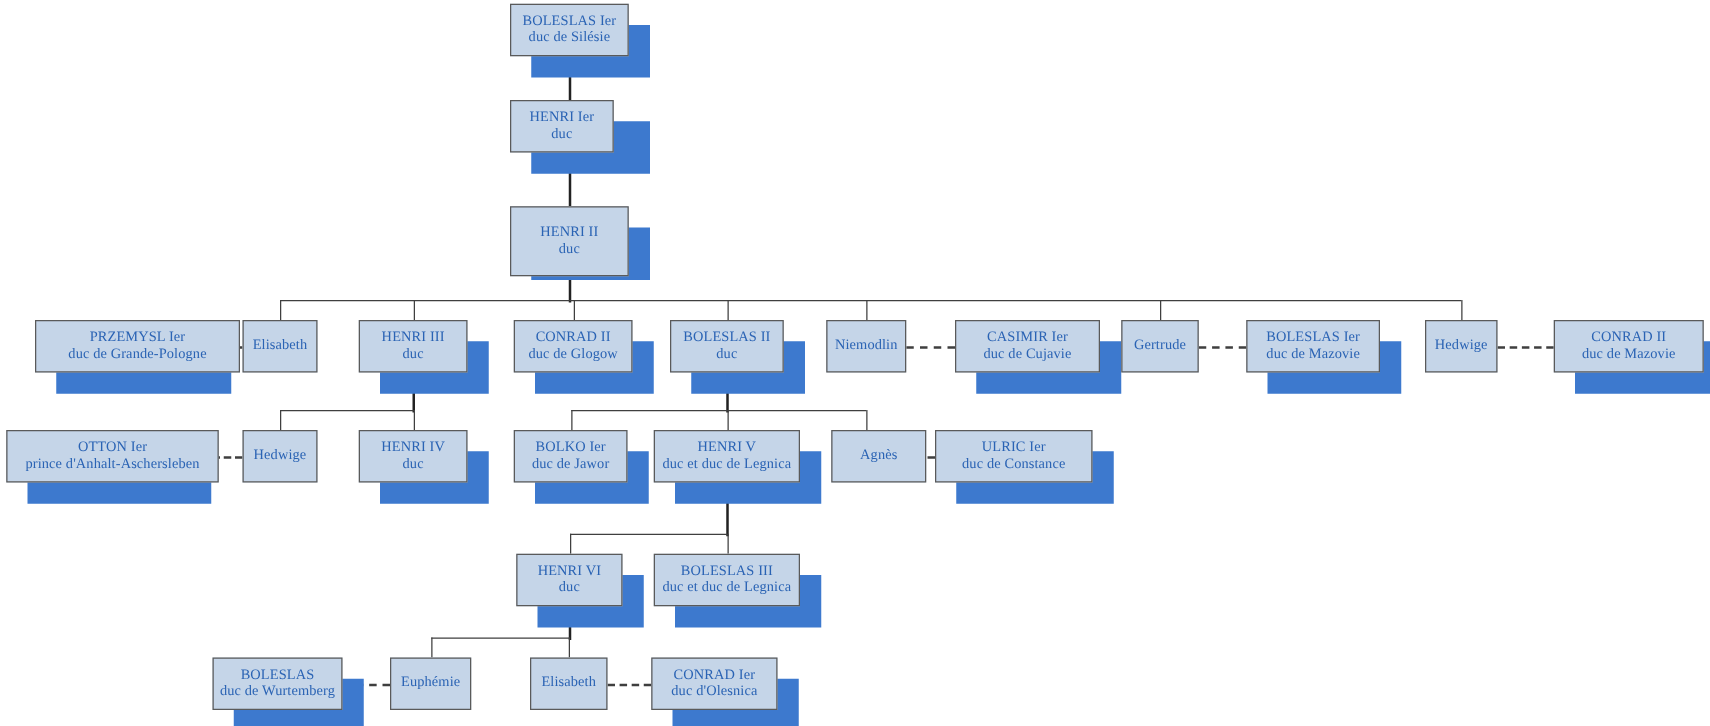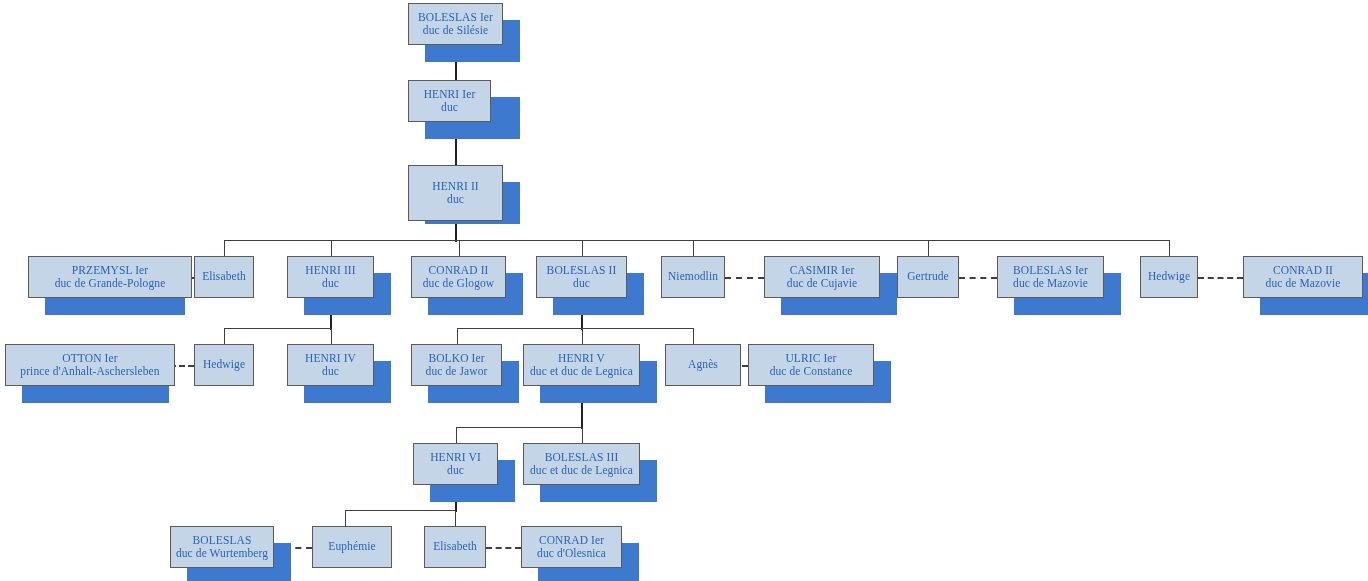--- a/index.html
+++ b/index.html
@@ -200,21 +200,21 @@
       <div class="shadow" style="left: 540px; top: 460px; width: 117px; height: 42px;"></div>
       <div class="node" style="left: 523px; top: 443px; width: 117px; height: 42px;">
         <span class="ln">BOLESLAS III</span>
         <span class="ln">duc et duc de Legnica</span>
       </div>
       <div class="shadow" style="left: 187px; top: 543px; width: 104px; height: 42px;"></div>
       <div class="node" style="left: 170px; top: 526px; width: 104px; height: 42px;">
         <span class="ln">BOLESLAS</span>
         <span class="ln">duc de Wurtemberg</span>
       </div>
-      <div class="node" style="left: 312px; top: 526px; width: 80px; height: 42px; text-align: center;">
+      <div class="node" style="left: 312px; top: 526px; width: 65px; height: 42px; text-align: center;">
         <span class="ln">Euphémie</span>
       </div>
       <div class="node" style="left: 424px; top: 526px; width: 62px; height: 42px;">
         <span class="ln">Elisabeth</span>
       </div>
       <div class="shadow" style="left: 538px; top: 543px; width: 101px; height: 42px;"></div>
       <div class="node" style="left: 521px; top: 526px; width: 101px; height: 42px;">
         <span class="ln">CONRAD Ier</span>
         <span class="ln">duc d'Olesnica</span>
       </div>

